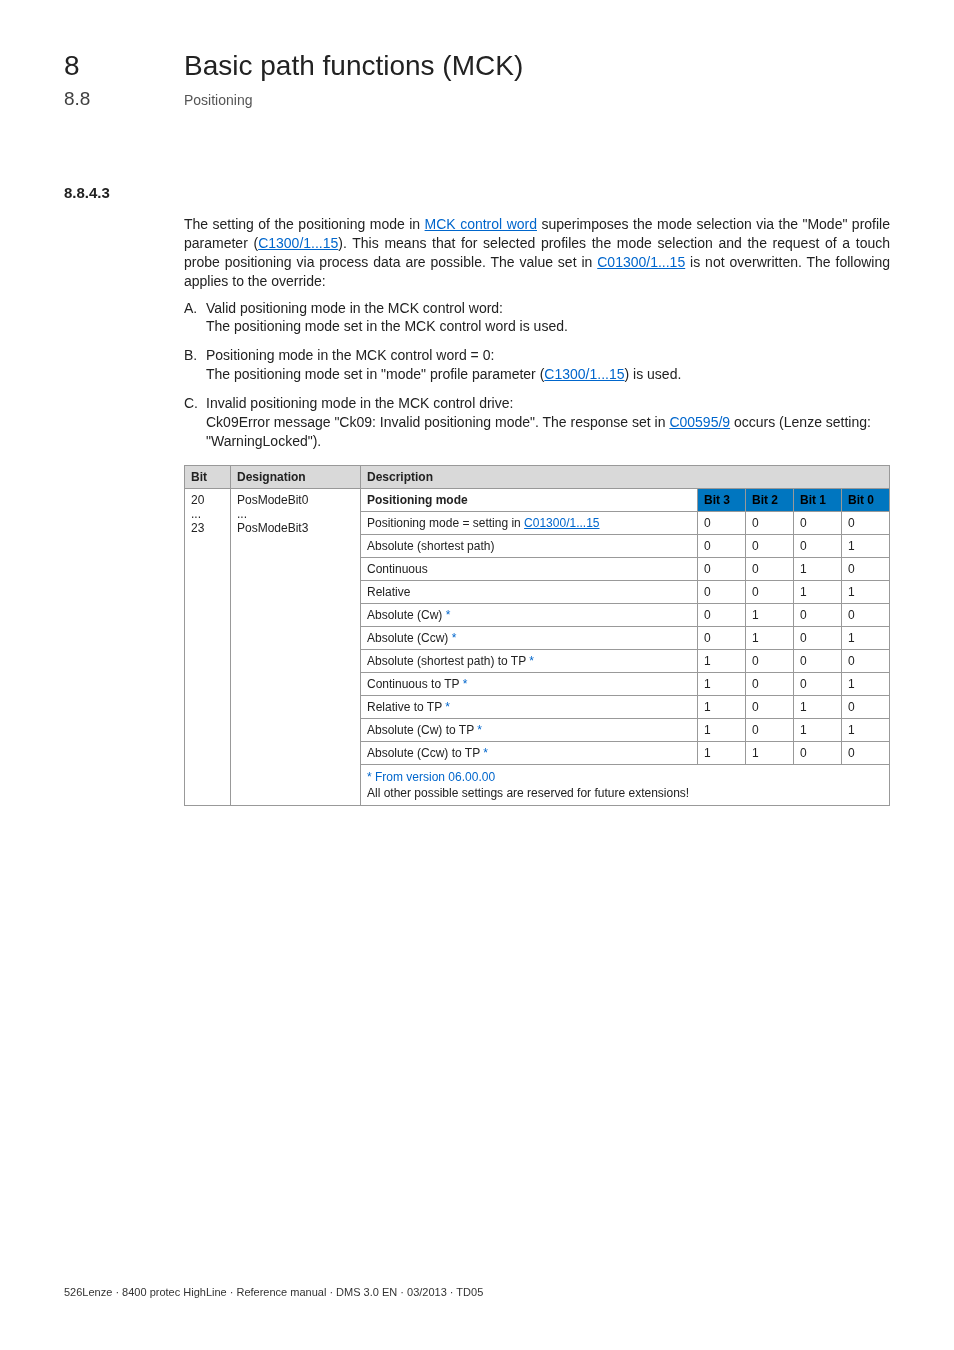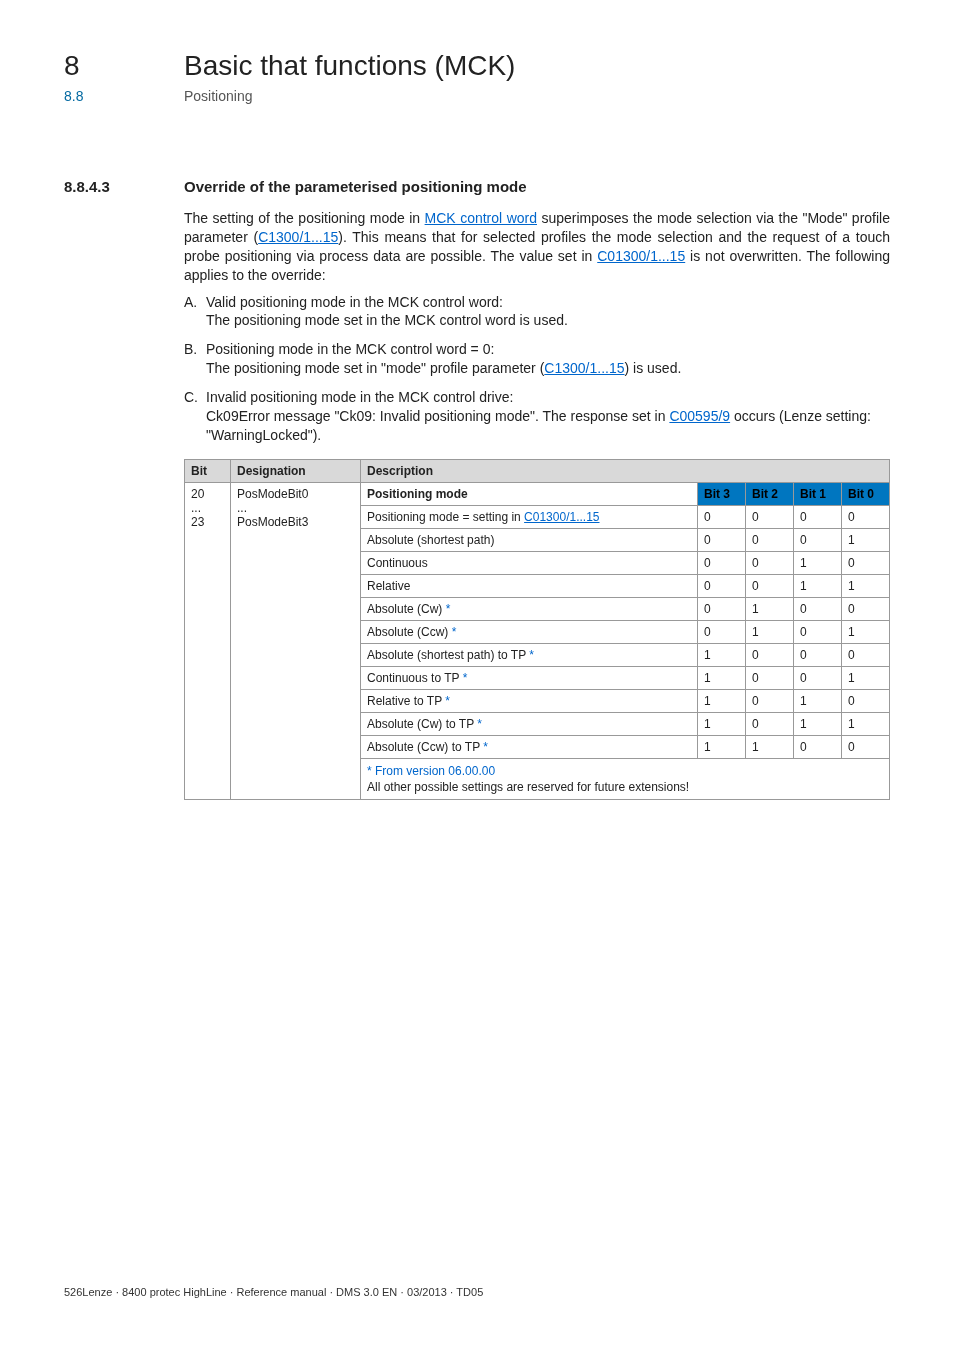--- a/index.html
+++ b/index.html
@@ -33,22 +33,22 @@
     font-weight: 400;
     color: #222;
   }
   .sub-row {
     display: flex;
     align-items: baseline;
     gap: 40px;
     margin-top: 6px;
   }
   .sub-num {
-    font-size: 14px;
-    color: #0369a1;
+    font-size: 19px;
+    color: #404040;
     width: 80px;
   }
   .sub-title {
     font-size: 14px;
     color: #555;
   }
   .dashes {
     margin-top: 30px;
     margin-bottom: 28px;
     font-family: monospace;
@@ -153,32 +153,31 @@
     line-height: 1.35;
   }
 </style>
 </head>
 <body>
 
 <div class="page">
 
   <div class="header-row">
     <div class="chapter-num">8</div>
-    <div class="chapter-title">Basic that functions (MCK)</div>
+    <div class="chapter-title">Basic path functions (MCK)</div>
   </div>
   <div class="sub-row">
     <div class="sub-num">8.8</div>
     <div class="sub-title">Positioning</div>
   </div>
 
   <div class="dashes">_ _ _ _ _ _ _ _ _ _ _ _ _ _ _ _ _ _ _ _ _ _ _ _ _ _ _ _ _ _ _ _ _ _ _ _ _ _ _ _ _ _ _ _ _ _ _ _ _ _ _ _ _ _ _ _ _ _ _ _ _ _ _ _</div>
 
   <div class="sec-row">
     <div class="sec-num">8.8.4.3</div>
-    <div class="sec-title">Override of the parameterised positioning mode</div>
   </div>
 
   <div class="body-block">
 
     <p class="para">
       <span>The setting of the positioning mode in </span><a href="#" class="link">MCK control word</a><span> superimposes the mode selection via the "Mode" profile parameter (</span><a href="#" class="link">C1300/1...15</a><span>). This means that for selected profiles the mode selection and the request of a touch probe positioning via process data are possible. The value set in </span><a href="#" class="link">C01300/1...15</a><span> is not overwritten. The following applies to the override:</span>
     </p>
 
     <ol class="lettered">
       <li>

